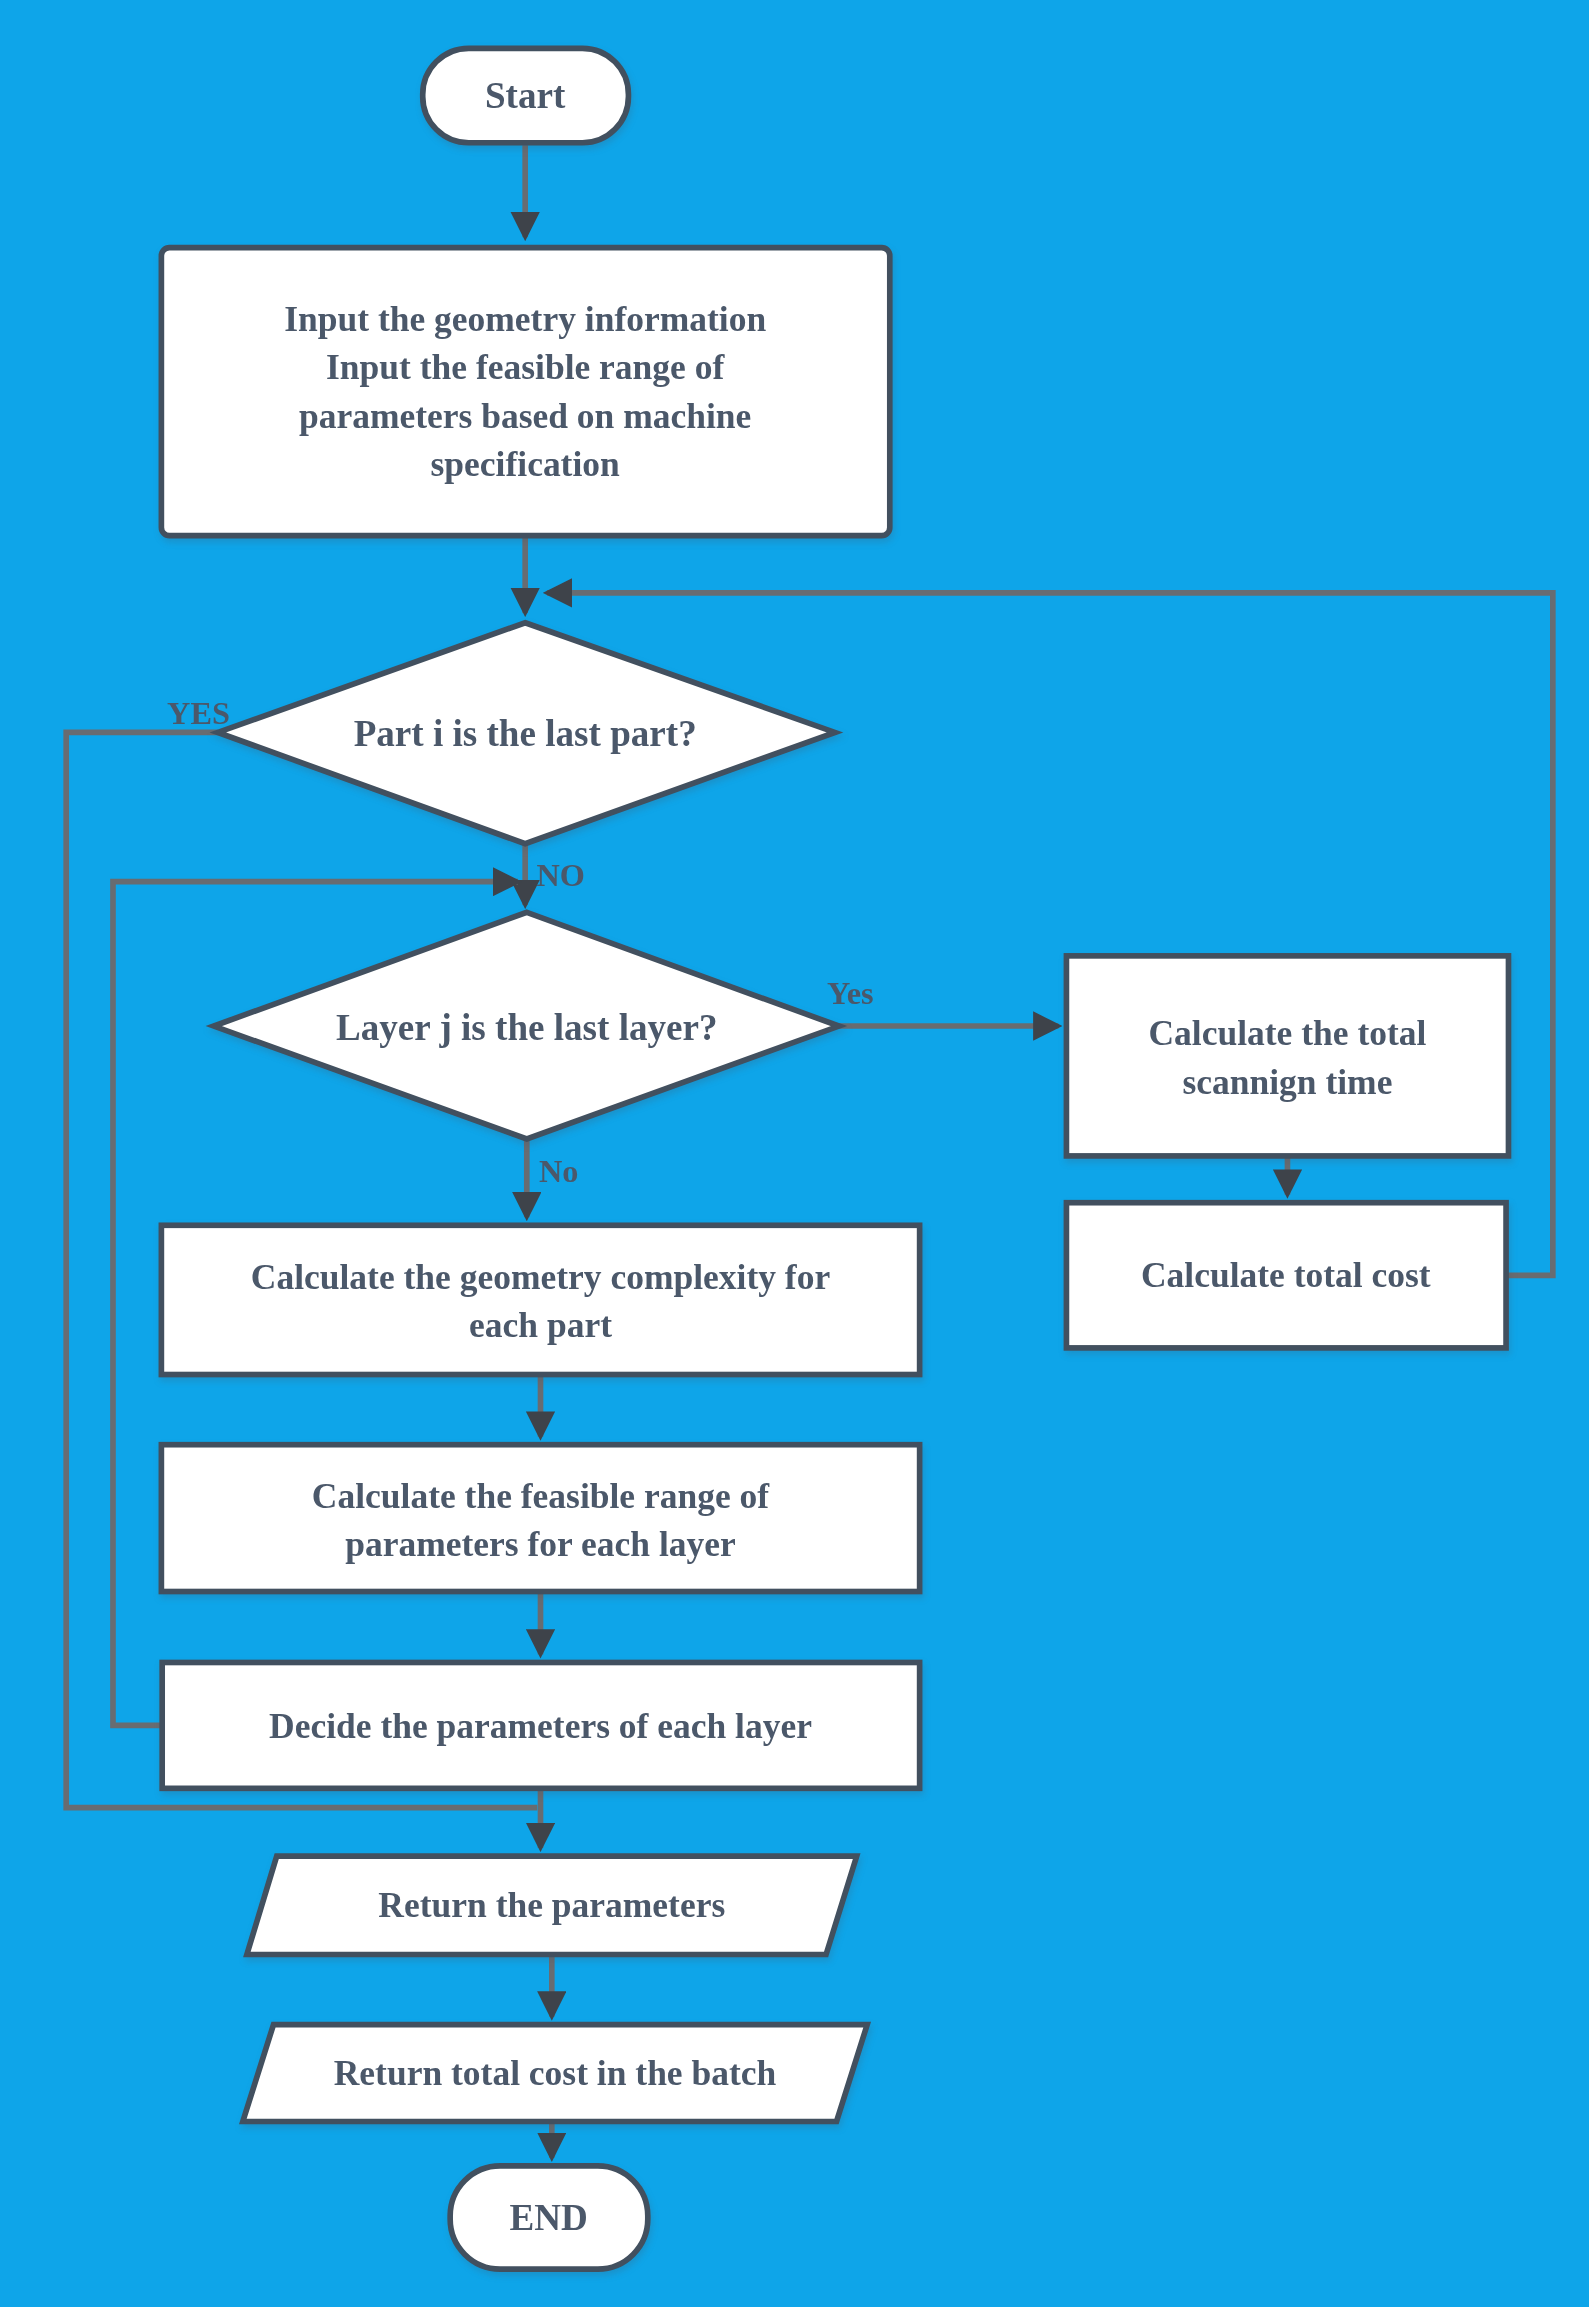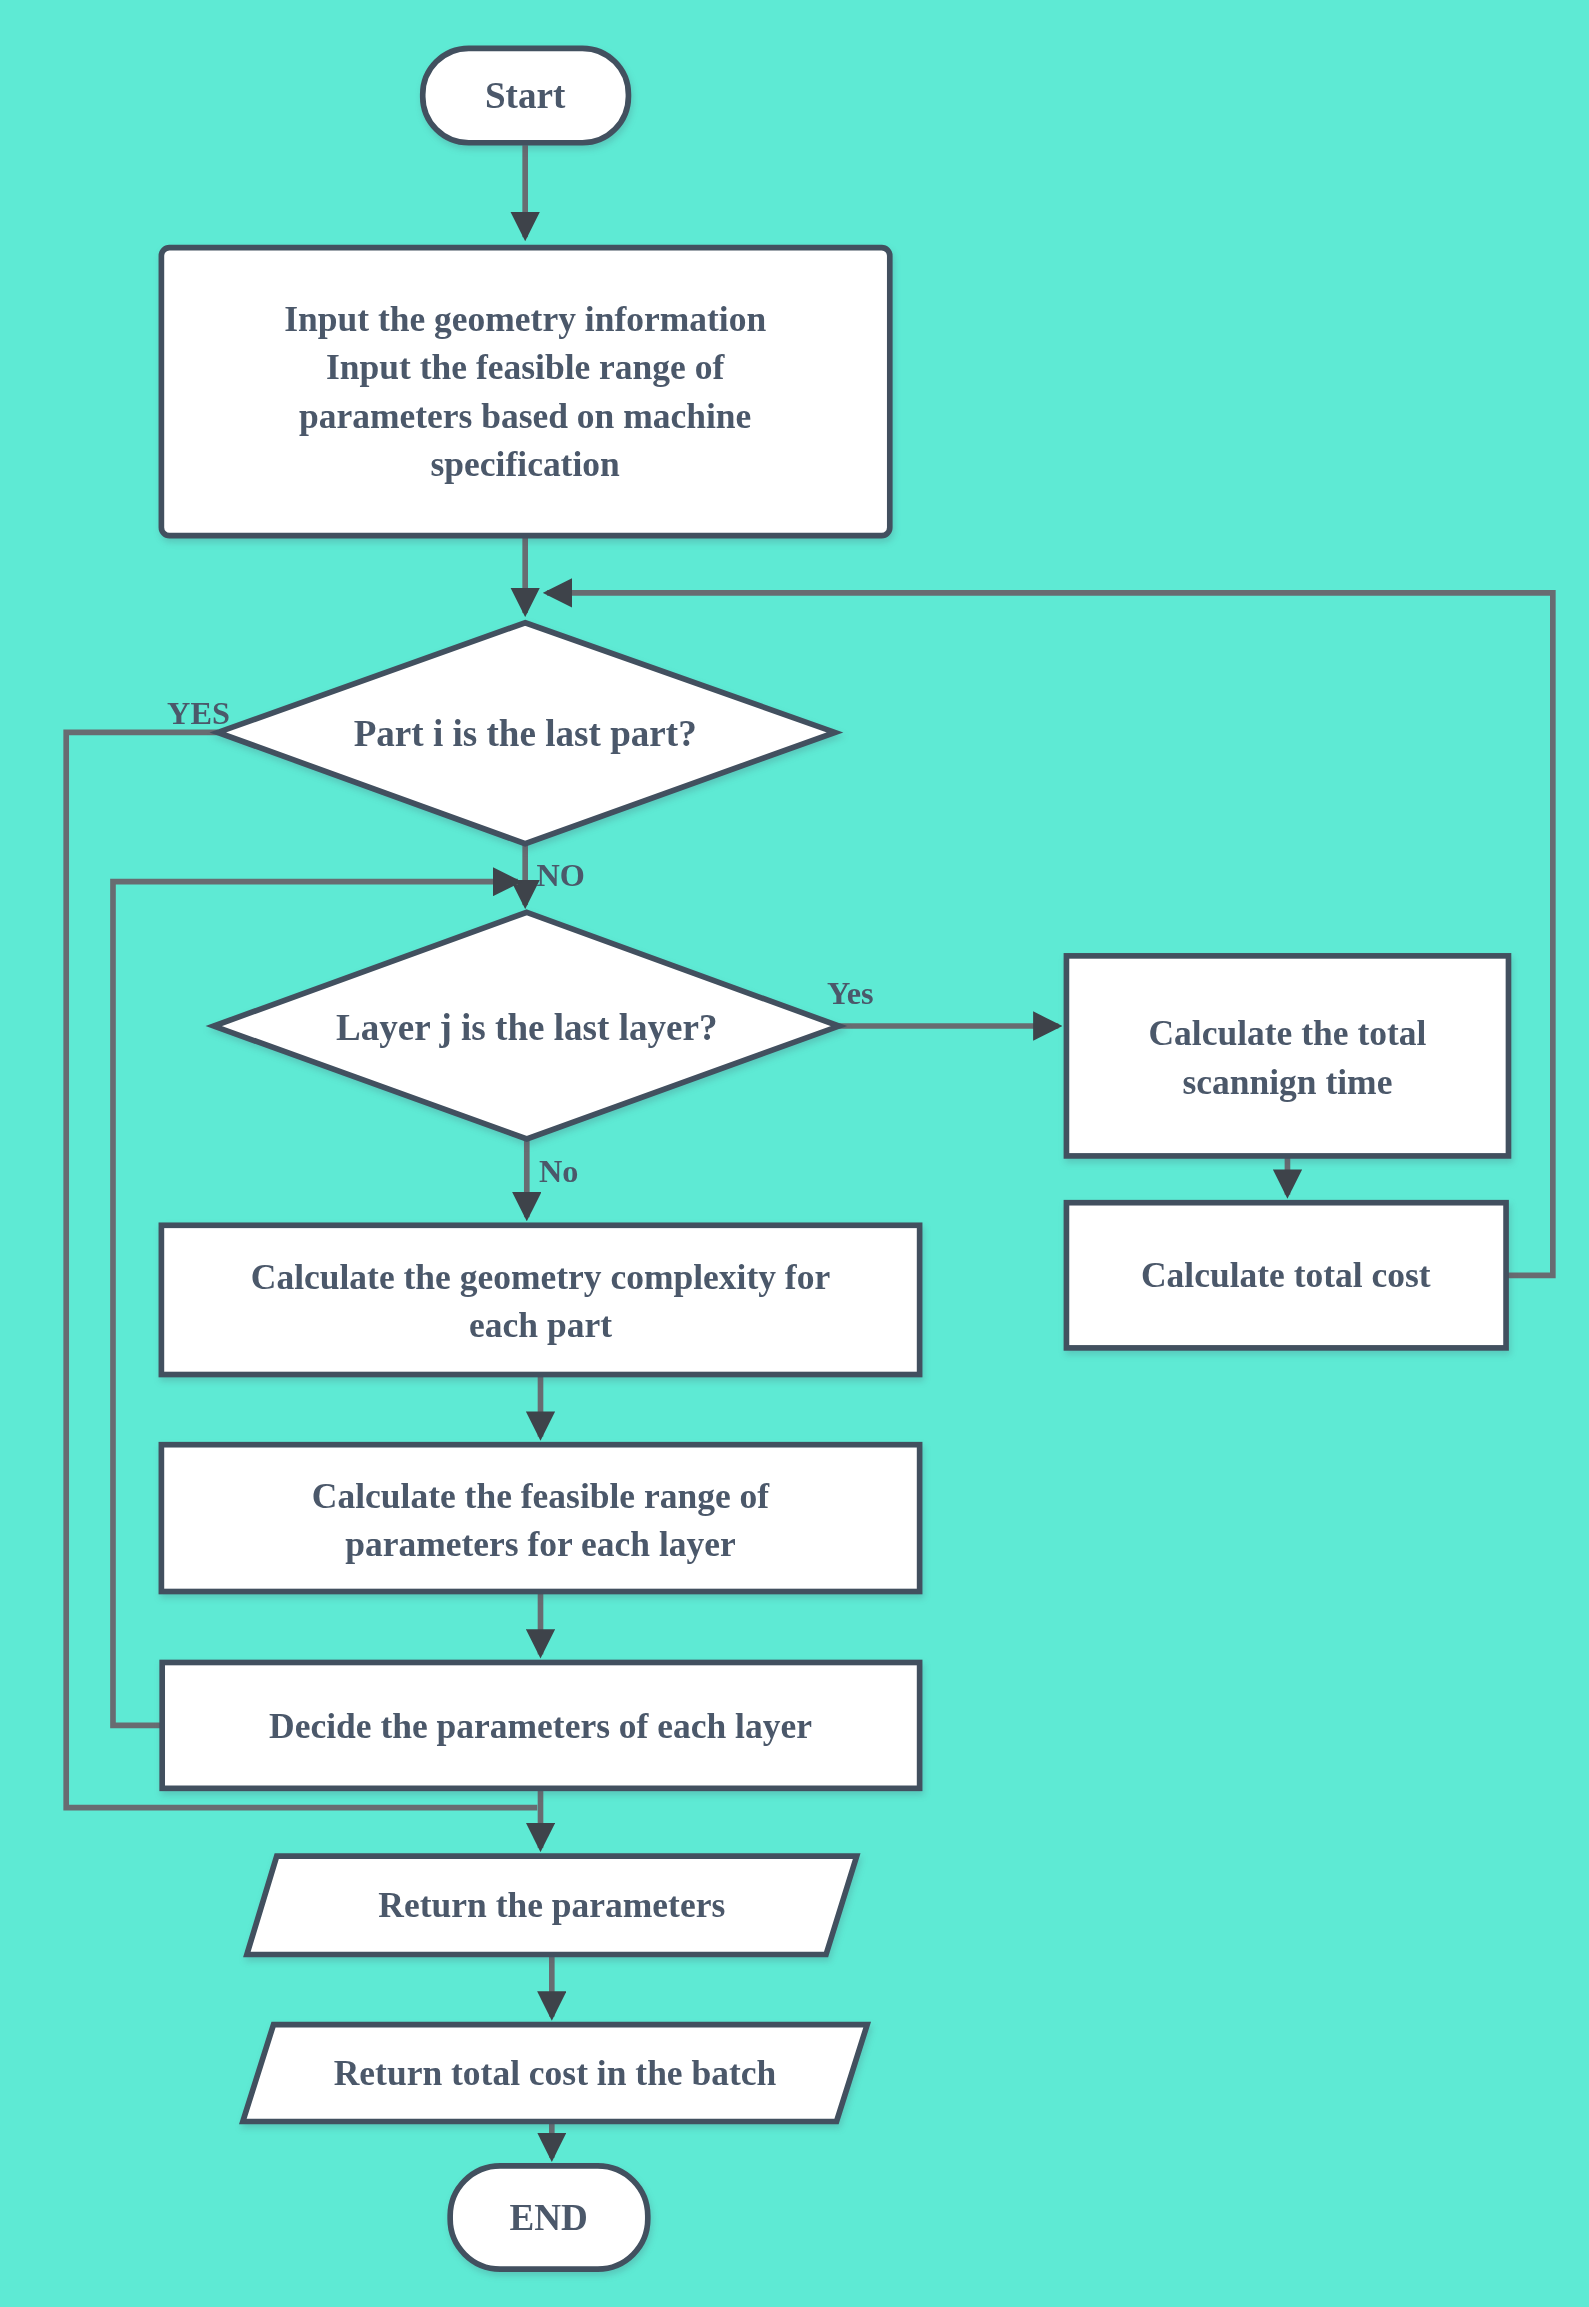--- a/index.html
+++ b/index.html
@@ -1,20 +1,20 @@
 <!DOCTYPE html>
 <html style="font-size:13px"><head>
 <meta charset="utf-8">
 <style>
   html, body { margin: 0; padding: 0; background: #ffffff; }
   .page {
     position: relative;
     width: 1590px;
     height: 2307px;
-    background: #5eead4;
+    background: #0ea5e9;
     font-family: "Liberation Serif", "DejaVu Serif", serif;
   }
   svg { display: block; }
   .shape {
     fill: #ffffff;
     stroke: #42505f;
     stroke-width: 7;
     filter: drop-shadow(2px 5px 4px rgba(70, 80, 100, 0.22));
   }
   .edge {

